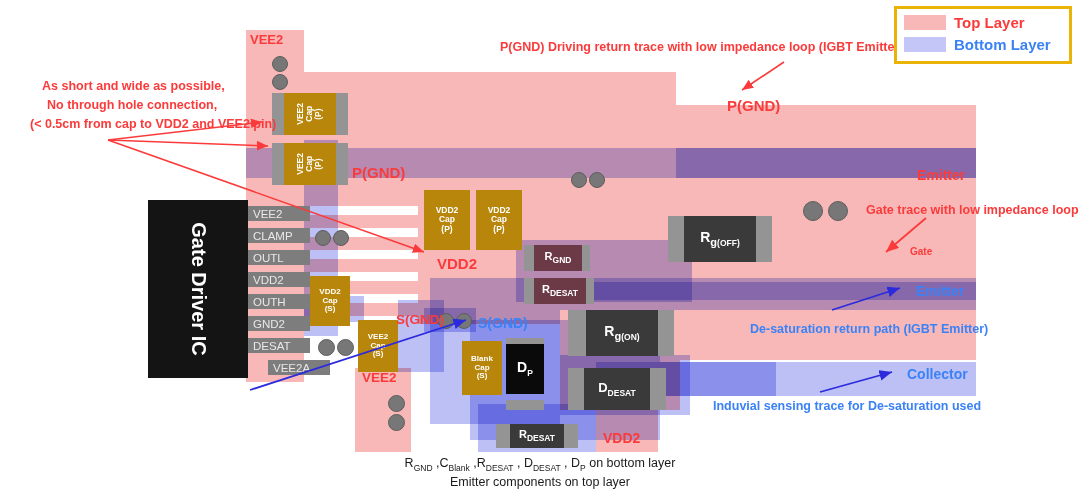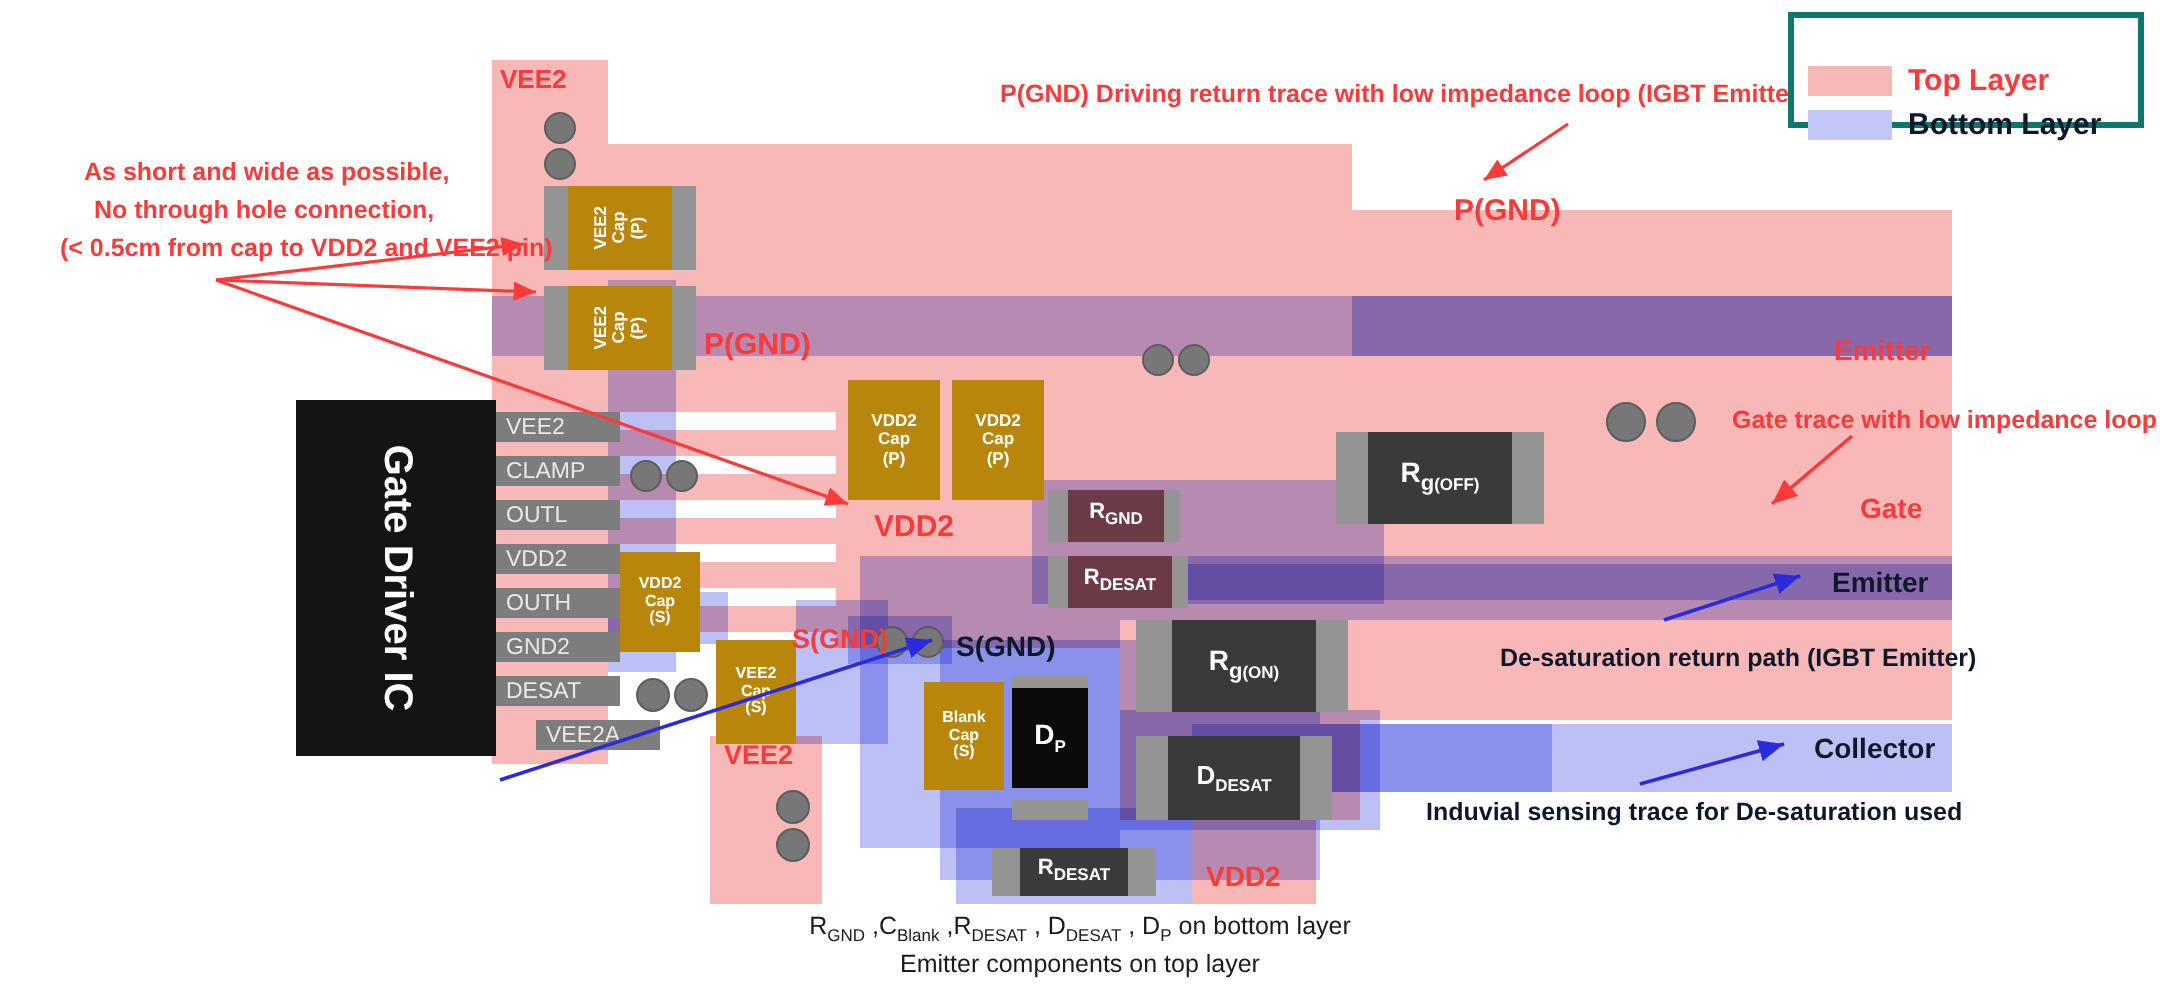--- a/index.html
+++ b/index.html
@@ -31,27 +31,27 @@
 
   .pin{position:absolute;background:#7d7d7d;color:#e8e8e8;font-size:11.5px;
        display:flex;align-items:center;padding-left:5px;box-sizing:border-box;}
 
   
   .via{position:absolute;border-radius:50%;background:#777;border:1px solid #5d5d5d;}
 
   
   .lbl{position:absolute;font-weight:700;white-space:nowrap;}
   .red{color:#fb3b3b;}
-  .blue{color:#0f172a;}
+  .blue{color:#3b82f6;}
   .note{position:absolute;white-space:nowrap;font-weight:600;}
 
   
   #legend{position:absolute;left:894px;top:6px;width:178px;height:58px;
-          background:#fff;border:3px solid #0f766e;box-sizing:border-box;
-          padding:20px 7px;text-align:center;}
+          background:#fff;border:3px solid #eab308;box-sizing:border-box;
+          padding:2px 7px;text-align:center;}
   .lrow{display:flex;align-items:center;height:22px;}
   .sw{width:42px;height:15px;margin-right:8px;}
   .sw.t{background:#f9b8b8;}
   .sw.b{background:#c3c6f7;}
   .ltx{font-size:15px;font-weight:700;}
 
   #cap1{position:absolute;left:0;top:455px;width:1080px;text-align:center;
         font-size:12.5px;color:#1a1a1a;line-height:1.35;}
   sub{font-size:8.5px;}
   svg#arr{position:absolute;left:0;top:0;width:1080px;height:499px;
@@ -249,21 +249,21 @@
 
   <div class="lbl red" style="left:250px;top:32px;font-size:13px;">VEE2</div>
   <div class="lbl red" style="left:352px;top:164px;font-size:15px;">P(GND)</div>
   <div class="lbl red" style="left:727px;top:97px;font-size:15px;">P(GND)</div>
   <div class="lbl red" style="left:437px;top:255px;font-size:15px;">VDD2</div>
   <div class="lbl red" style="left:396px;top:312px;font-size:13.5px;">S(GND)</div>
   <div class="lbl blue" style="left:478px;top:315px;font-size:14px;">S(GND)</div>
   <div class="lbl red" style="left:362px;top:370px;font-size:13.5px;">VEE2</div>
   <div class="lbl red" style="left:603px;top:430px;font-size:14px;">VDD2</div>
   <div class="lbl red" style="left:917px;top:167px;font-size:14px;">Emitter</div>
-  <div class="lbl red" style="left:930px;top:246px;font-size:14px;">Gate</div>
+  <div class="lbl red" style="left:910px;top:246px;font-size:10px;">Gate</div>
   <div class="lbl blue" style="left:916px;top:283px;font-size:14px;">Emitter</div>
   <div class="lbl blue" style="left:907px;top:366px;font-size:14px;">Collector</div>
 
   <div class="note red" style="left:42px;top:79px;font-size:12.5px;">As short and wide as possible,</div>
   <div class="note red" style="left:47px;top:98px;font-size:12.5px;">No through hole connection,</div>
   <div class="note red" style="left:30px;top:117px;font-size:12.5px;">(&lt; 0.5cm from cap to VDD2 and VEE2 pin)</div>
   <div class="note red" style="left:500px;top:40px;font-size:12.5px;">P(GND) Driving return trace with low impedance loop (IGBT Emitter)</div>
   <div class="note red" style="left:866px;top:203px;font-size:12.5px;">Gate trace with low impedance loop</div>
   <div class="note blue" style="left:750px;top:322px;font-size:12.5px;">De-saturation return path (IGBT Emitter)</div>
   <div class="note blue" style="left:713px;top:399px;font-size:12.5px;">Induvial sensing trace for De-saturation used</div>

